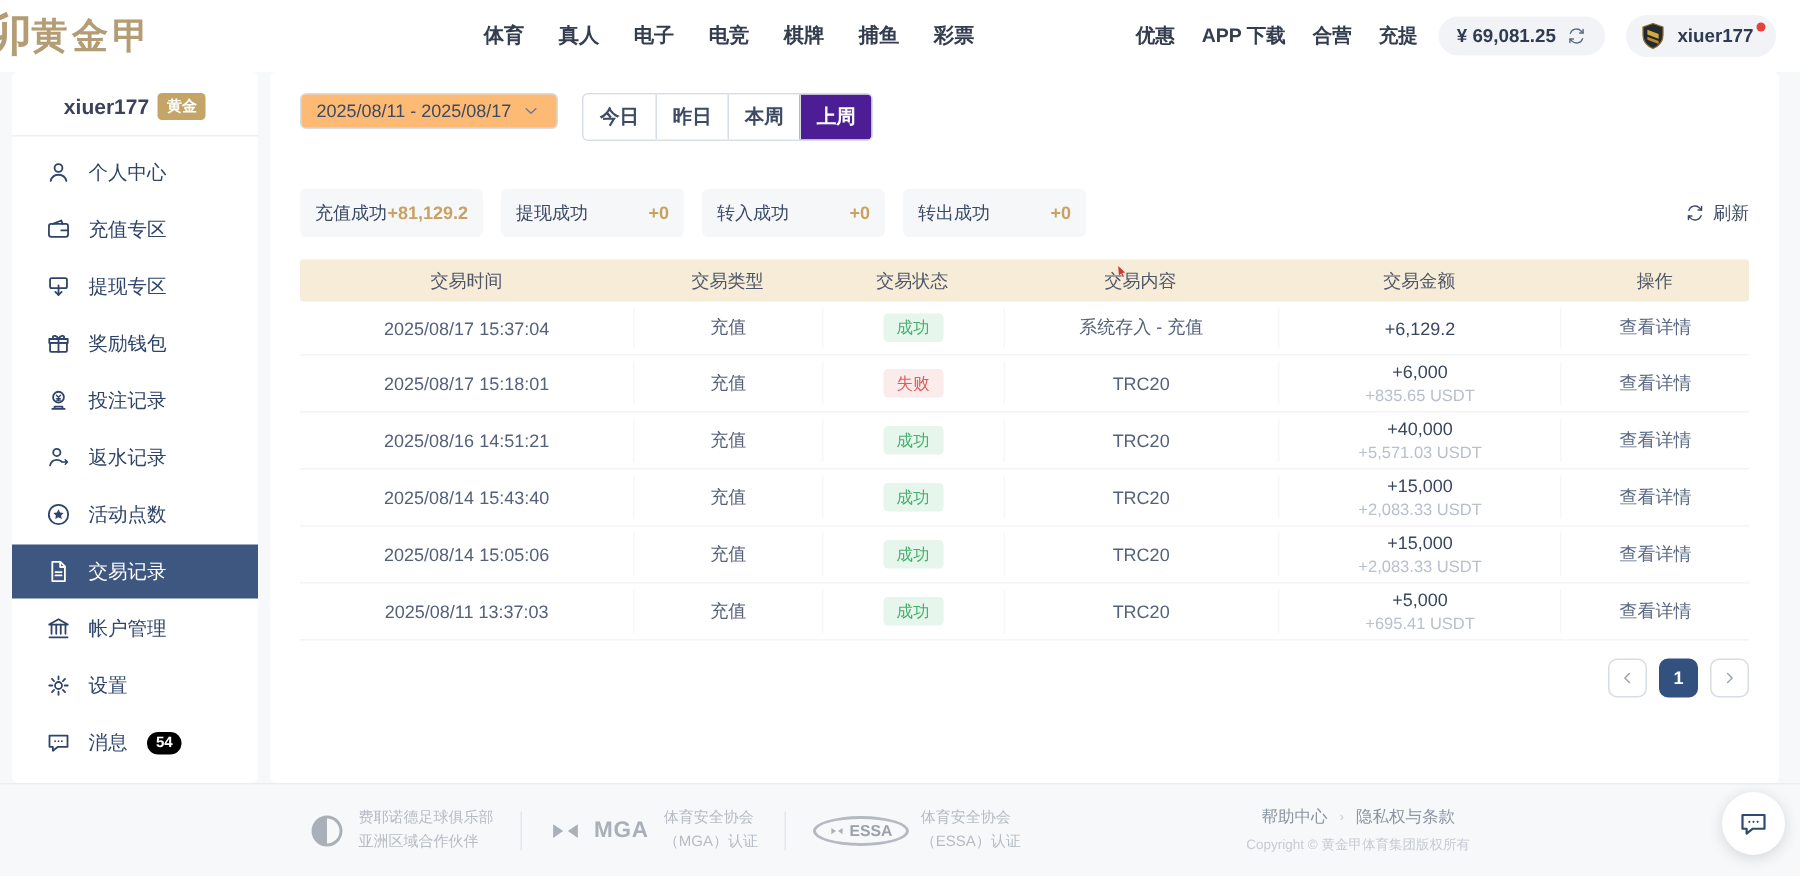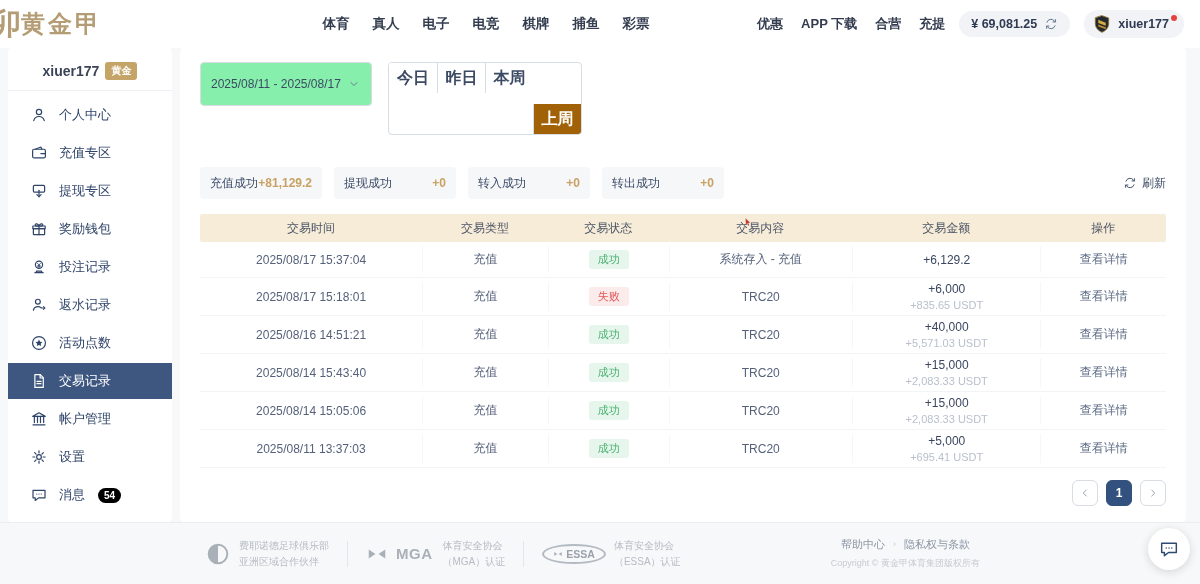--- a/index.html
+++ b/index.html
@@ -39,26 +39,26 @@
   .side-divider{height:1px;background:#eef0f3;margin-bottom:6px;}
   .side-item{display:flex;align-items:center;gap:11px;height:36px;padding-left:22px;color:#2f4468;font-size:13px;cursor:pointer;margin-top:2px;}
   .side-item .ic18{color:#2f4468;}
   .side-item.active{background:#3e5780;color:#fff;}
   .side-item.active .ic18{color:#fff;}
   .count-badge{background:#000000;color:#fff;font-size:10px;border-radius:9px;padding:2px 6px;font-weight:700;margin-left:2px;}
 
   
   .card{flex:1;background:#fff;border-radius:4px;padding:14px 20px 10px;display:flex;flex-direction:column;}
   .filter-row{display:flex;gap:16px;}
-  .date-select{width:172px;height:44px;border:1px solid #d8dce3;border-radius:4px;display:flex;align-items:center;justify-content:space-between;padding:0 10px;font-size:12px;color:#3c4a63;cursor:pointer;background:#86efac;}
+  .date-select{width:172px;height:24px;border:1px solid #d8dce3;border-radius:4px;display:flex;align-items:center;justify-content:space-between;padding:0 10px;font-size:12px;color:#3c4a63;cursor:pointer;background:#fdba74;}
   .date-select .ic14{color:#6d7a90;}
   .tab-group{display:flex;border:1px solid #d8dce3;border-radius:4px;overflow:hidden;}
-  .tab{width:48px;height:30px;background:#fff;border:none;border-left:1px solid #d8dce3;font-size:16px;font-weight:700;color:#3c4a63;cursor:pointer;font-family:inherit;}
+  .tab{width:48px;height:30px;background:#fff;border:none;border-left:1px solid #d8dce3;font-size:13px;font-weight:700;color:#3c4a63;cursor:pointer;font-family:inherit;}
   .tab:first-child{border-left:none;}
-  .tab.active{background:#a16207;color:#fff;margin-top:41px;}
+  .tab.active{background:#4c1d95;color:#fff;}
 
   .stats-row{display:flex;gap:12px;align-items:center;margin-top:32px;}
   .stat{width:122px;height:32px;background:#f6f7f9;border-radius:4px;display:flex;align-items:center;justify-content:space-between;padding:0 10px;font-size:12px;color:#3a4a66;}
   .stat-value{color:#c9a263;font-weight:700;}
   .refresh-btn{margin-left:auto;display:flex;align-items:center;gap:5px;background:none;border:none;color:#3c4a63;font-size:12px;cursor:pointer;font-family:inherit;}
   .refresh-btn .ic14{color:#3c4a63;}
 
   
   .table{margin-top:15px;}
   .thead{position:relative;display:flex;background:#f6ecd8;height:28px;align-items:center;border-radius:2px;}

